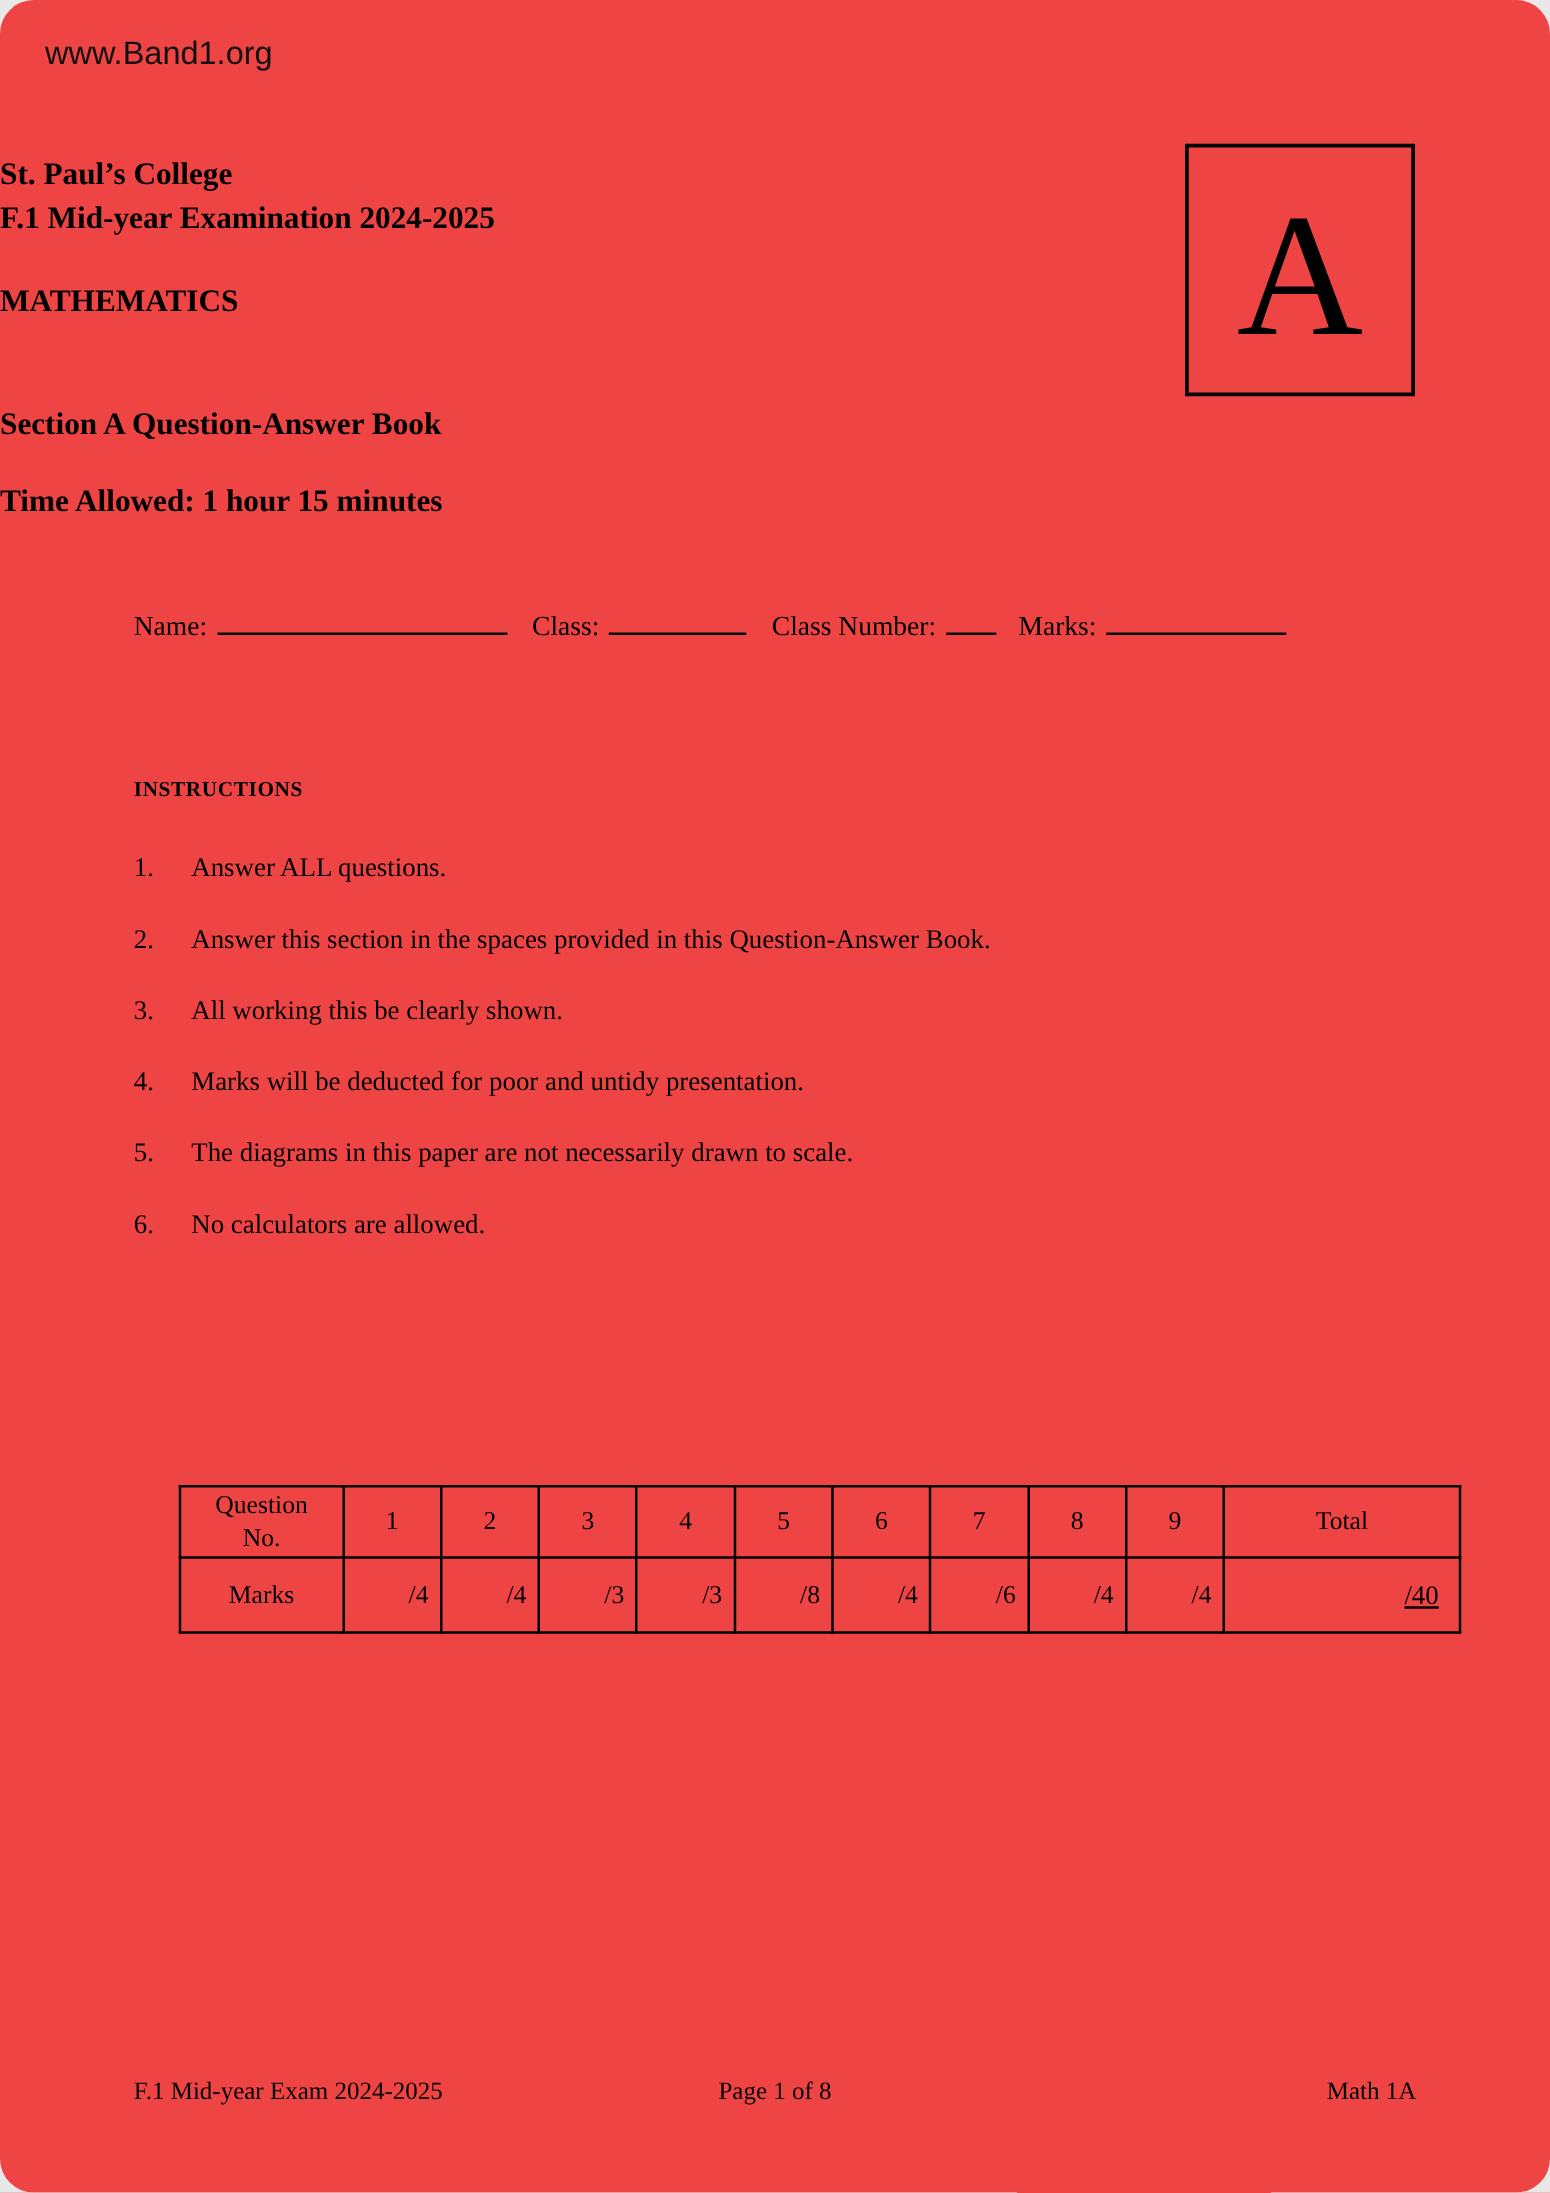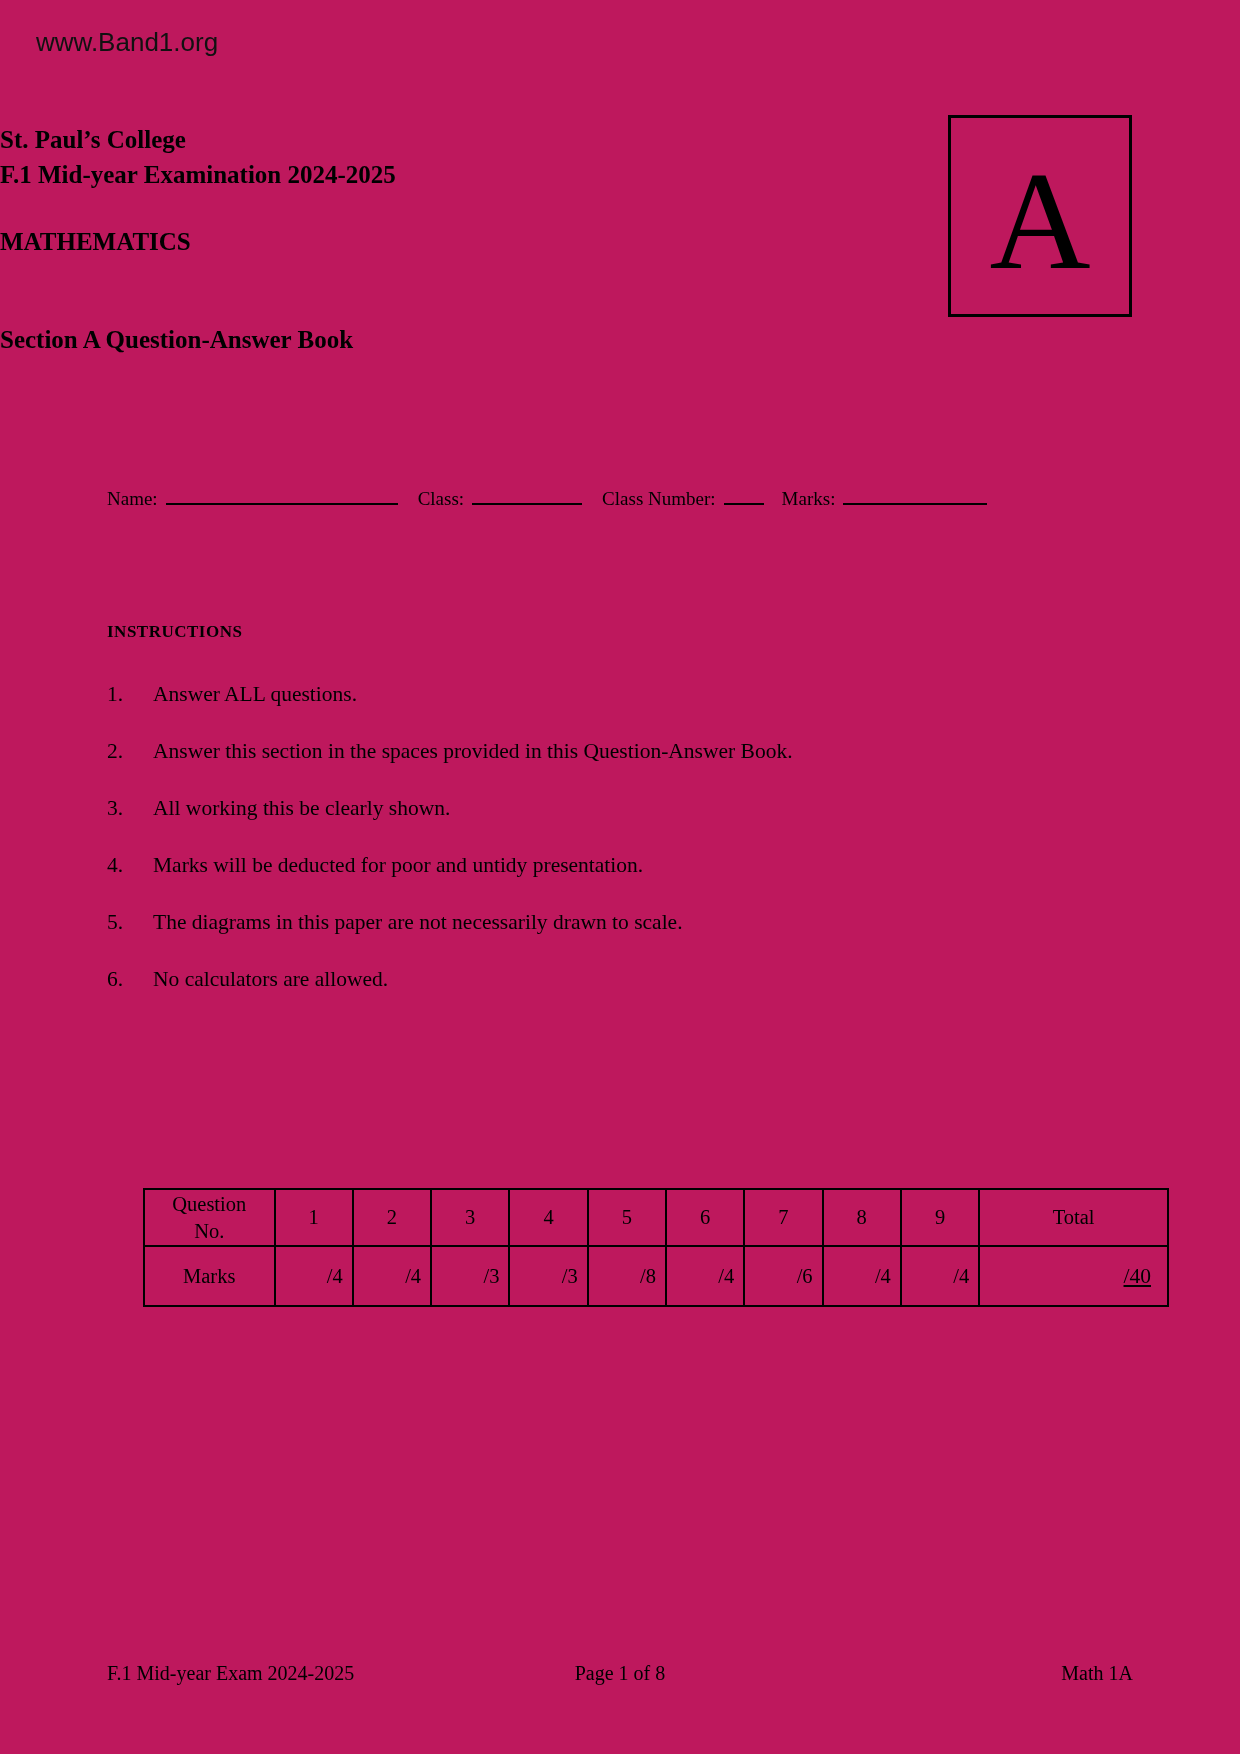--- a/index.html
+++ b/index.html
@@ -2,24 +2,25 @@
 <html><head>
 <meta charset="utf-8">
 <style>
   * { margin: 0; padding: 0; box-sizing: border-box; }
   html, body { background: #e8e8e8; }
   .page {
     position: relative;
     width: 1240px;
     height: 1754px;
     margin: 0 auto;
-    background: #be185d;
+    background: #ef4444;
     font-family: "Liberation Serif", serif;
     color: #000;
     overflow: hidden;
+    border-radius: 27px;
   }
   .watermark {
     position: absolute;
     left: 36px;
     top: 27px;
     font-family: "Liberation Sans", sans-serif;
     font-size: 26px;
     color: #111;
   }
   .title-line {
@@ -53,21 +54,21 @@
     line-height: 1;
     padding-top: 10px;
   }
   .student-row {
     position: absolute;
     left: 107px;
     top: 488px;
     width: 1026px;
     display: flex;
     align-items: baseline;
-    font-size: 19px;
+    font-size: 22px;
     white-space: nowrap;
   }
   .blank-line {
     display: inline-block;
     border-bottom: 2px solid #000;
     height: 4px;
     margin-left: 8px;
   }
   .bl-name { width: 232px; margin-right: 20px; }
   .bl-class { width: 110px; margin-right: 20px; }
@@ -144,20 +145,21 @@
 <body>
 
 <div class="page">
 
   <div class="watermark">www.Band1.org</div>
 
   <div class="title-line t-school">St. Paul’s College</div>
   <div class="title-line t-exam">F.1 Mid-year Examination 2024-2025</div>
   <div class="title-line t-subject">MATHEMATICS</div>
   <div class="title-line t-section">Section A Question-Answer Book</div>
+  <div class="title-line t-time">Time Allowed: 1 hour 15 minutes</div>
 
   <div class="paper-code-box">
     <span class="paper-code-letter">A</span>
   </div>
 
   <div class="student-row">
     <span>Name:</span>
     <span class="blank-line bl-name"></span>
     <span>Class:</span>
     <span class="blank-line bl-class"></span>

